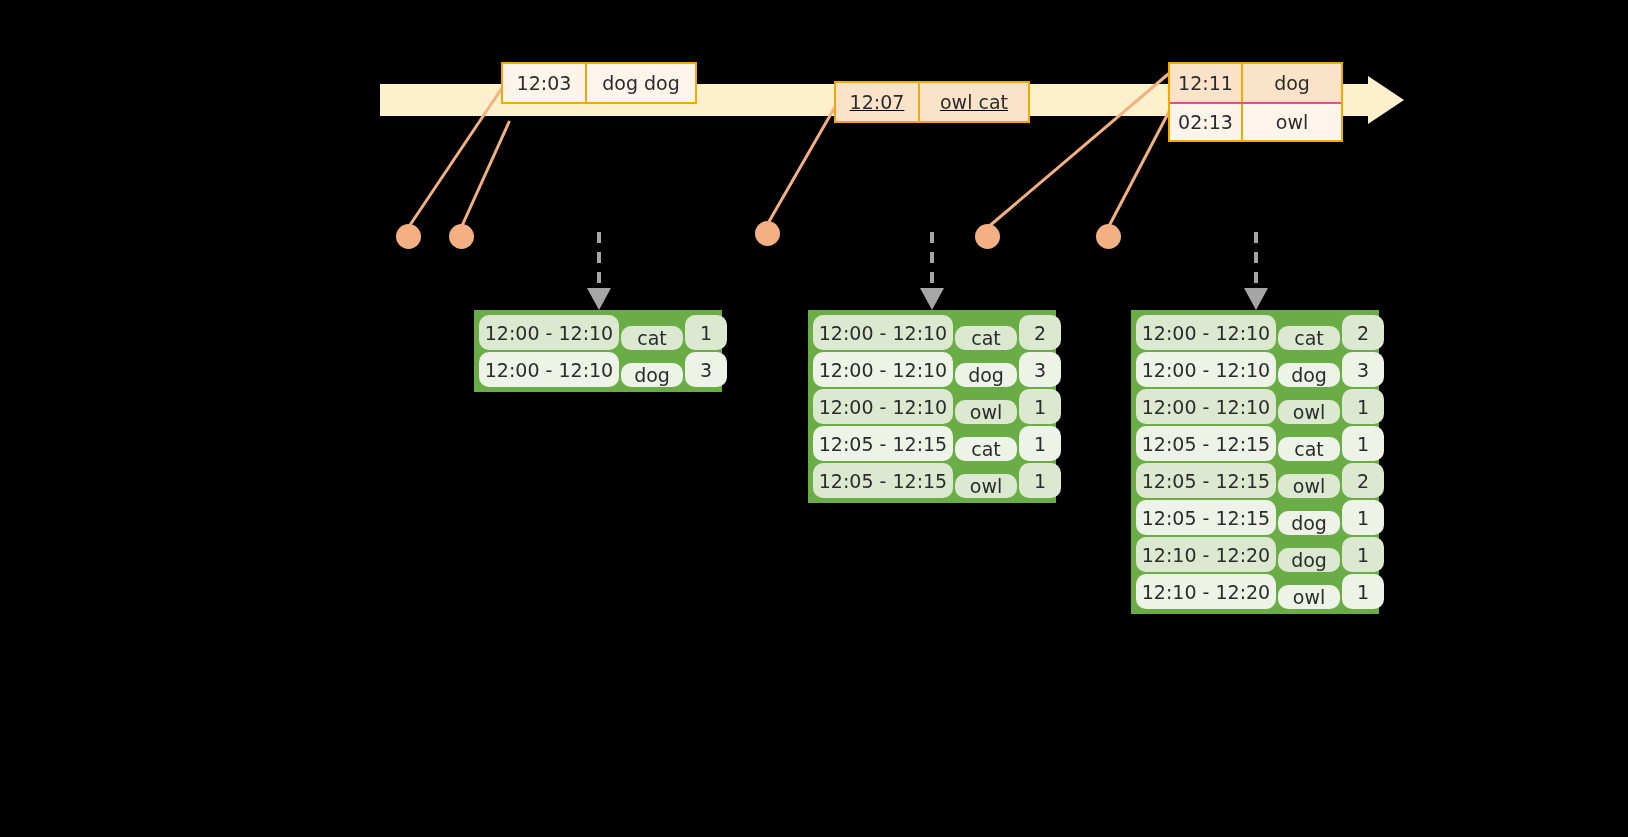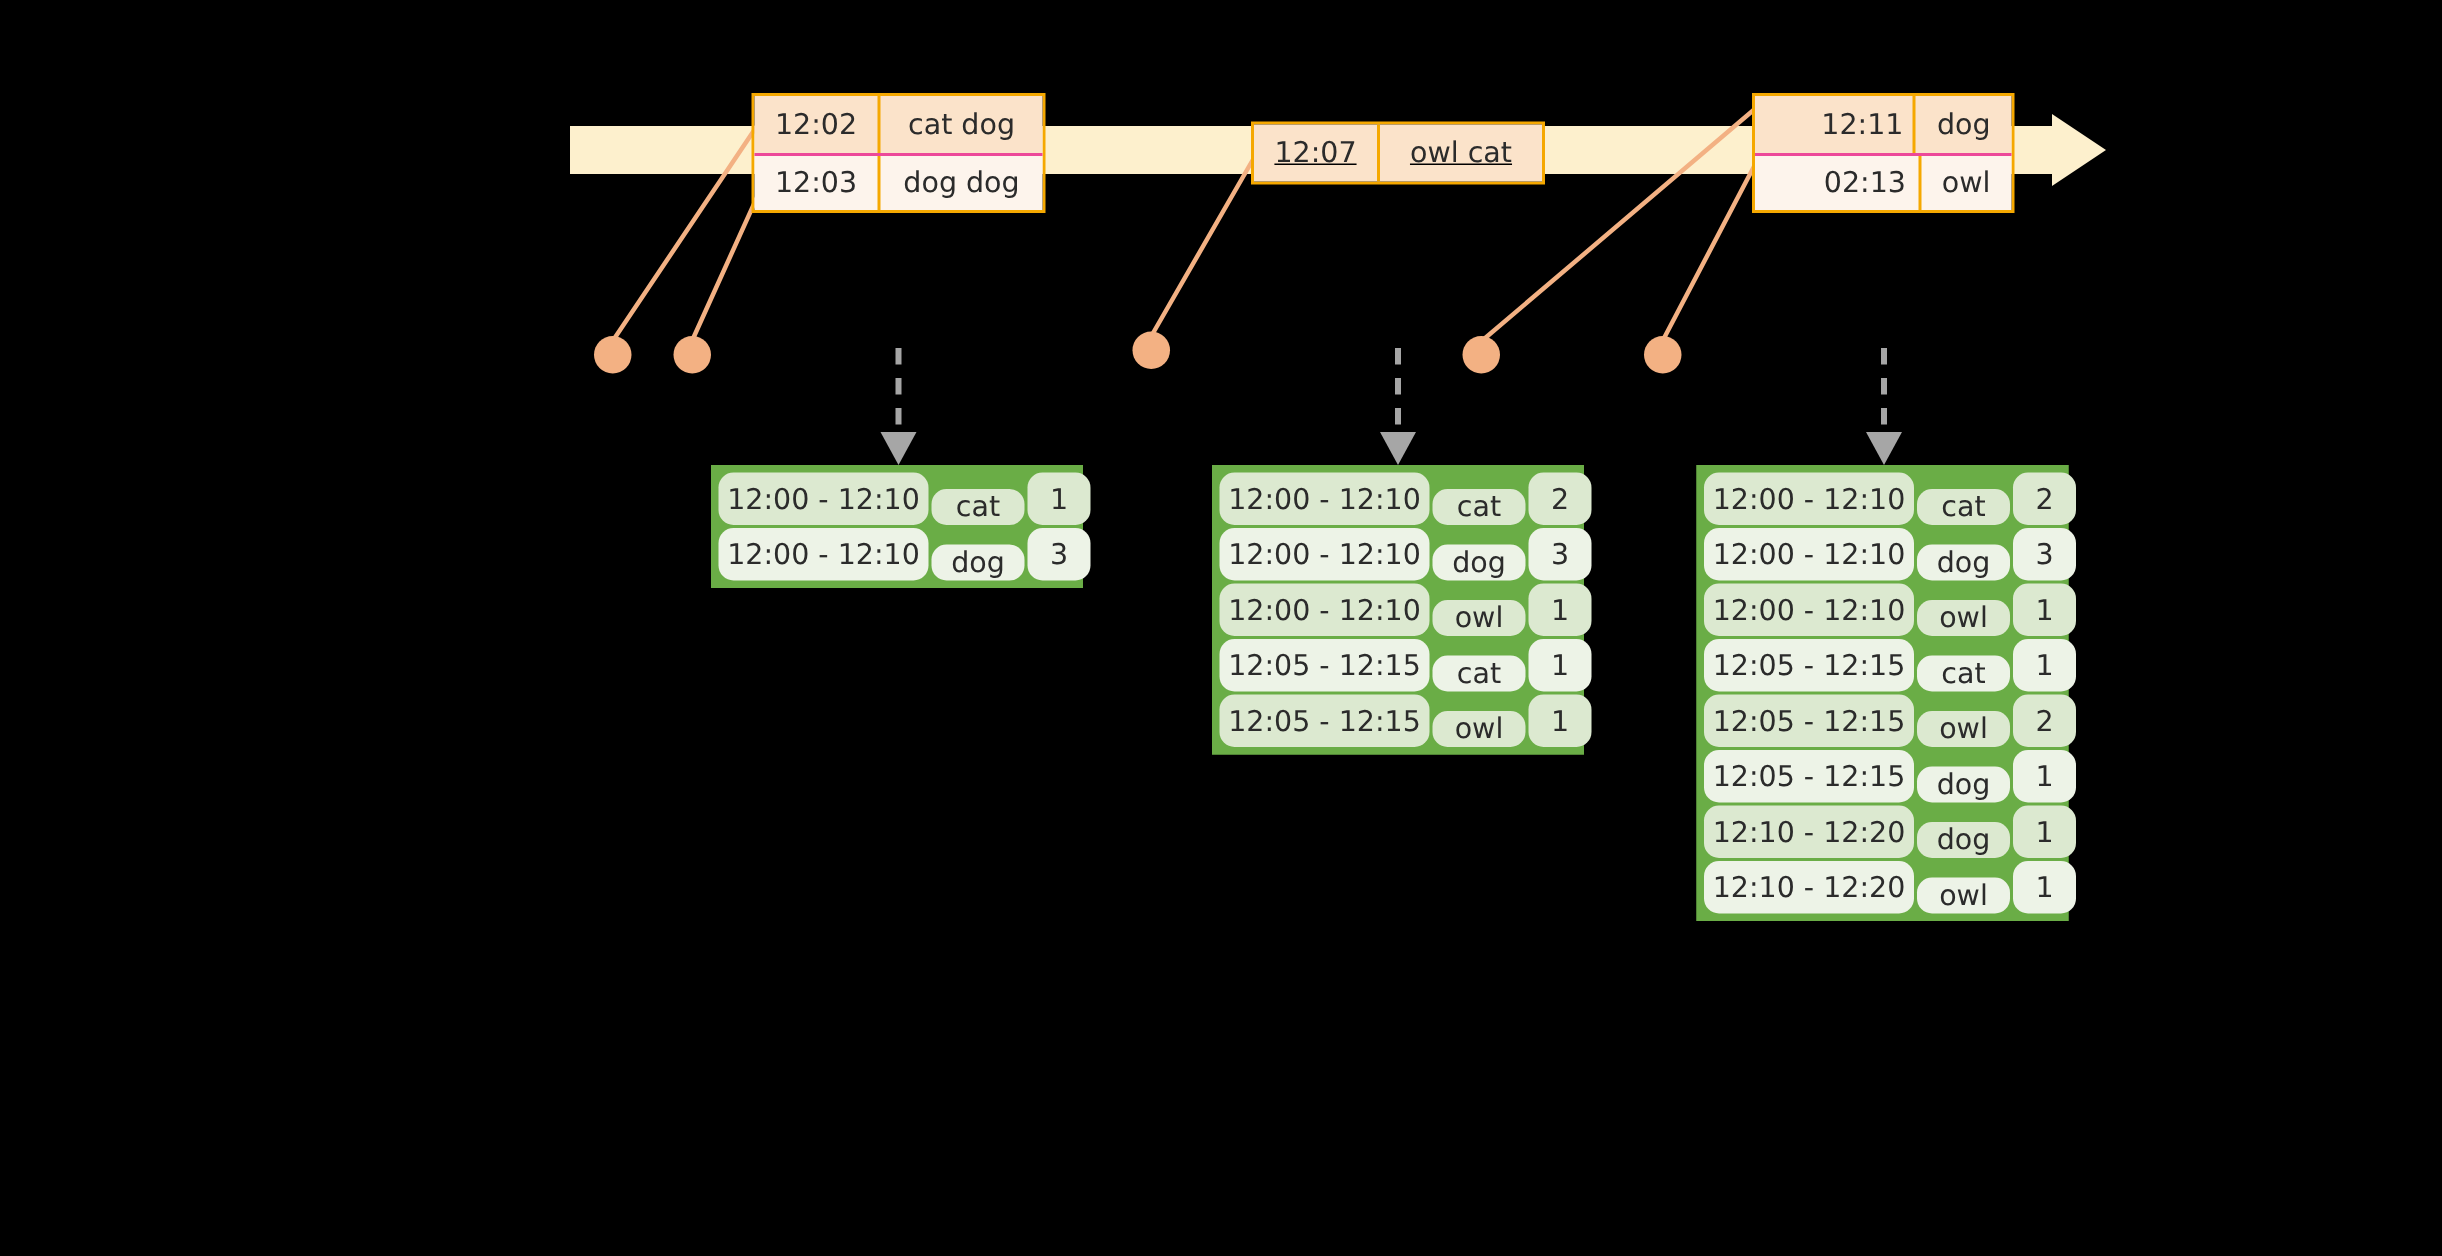--- a/index.html
+++ b/index.html
@@ -46,21 +46,21 @@
     font-size:19px;color:#2b2b2b;
     padding:0 14px;
     white-space:nowrap;
   }
 
   
   #event-box-0{left:501px;top:62px;width:196px;}
   #event-box-1{left:834px;top:81px;width:196px;text-decoration:underline;}
   #event-box-1 .ev-time{width:84px;}
   #event-box-2{left:1168px;top:62px;width:175px;}
-  #event-box-2 .ev-time{width:73px;margin-left:38px;}
+  #event-box-2 .ev-time{width:73px;}
 
   
   #connectors{position:absolute;left:0;top:0;width:1628px;height:837px;pointer-events:none;}
 
   .dot{
     position:absolute;width:25px;height:25px;border-radius:50%;
     background:#f3b183;
   }
 
   
@@ -108,24 +108,20 @@
     <g stroke="#f3b183" stroke-width="3" fill="none" stroke-linecap="round">
       <line x1="408" y1="228" x2="506" y2="82"></line>
       <line x1="461" y1="228" x2="509" y2="122"></line>
       <line x1="767" y1="225" x2="839" y2="100"></line>
       <line x1="987" y1="228" x2="1173" y2="70"></line>
       <line x1="1108" y1="228" x2="1173" y2="104"></line>
     </g>
   </svg>
 
   <div class="event-box" id="event-box-0">
-    <div class="event-row shade">
-      <div class="ev-time">12:02</div>
-      <div class="ev-words">cat dog</div>
-    </div>
     <div class="event-row light">
       <div class="ev-time">12:03</div>
       <div class="ev-words">dog dog</div>
     </div>
   </div>
 
   <div class="event-box" id="event-box-1">
     <div class="event-row shade">
       <div class="ev-time">12:07</div>
       <div class="ev-words">owl cat</div>

